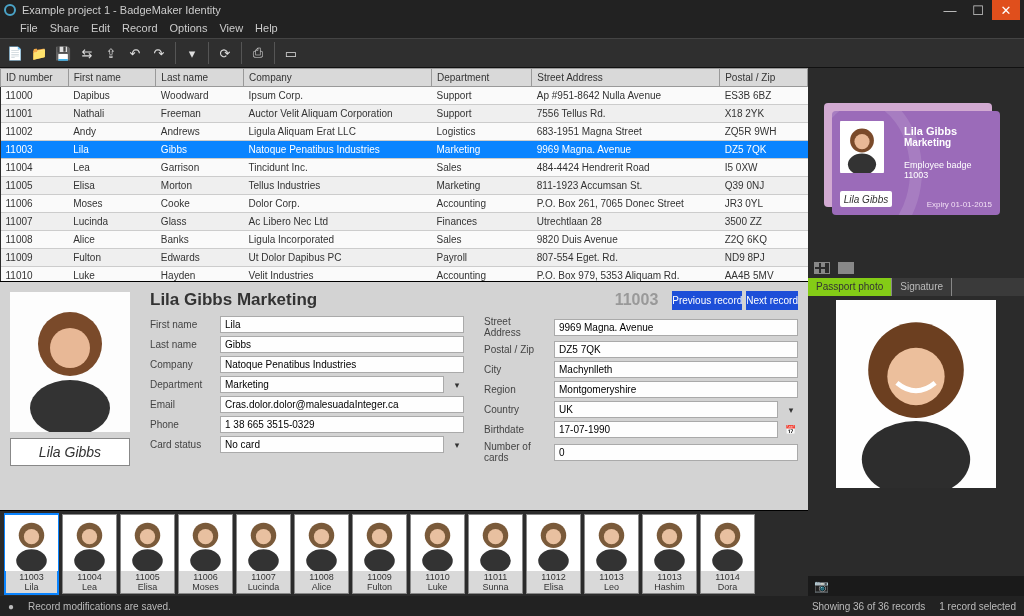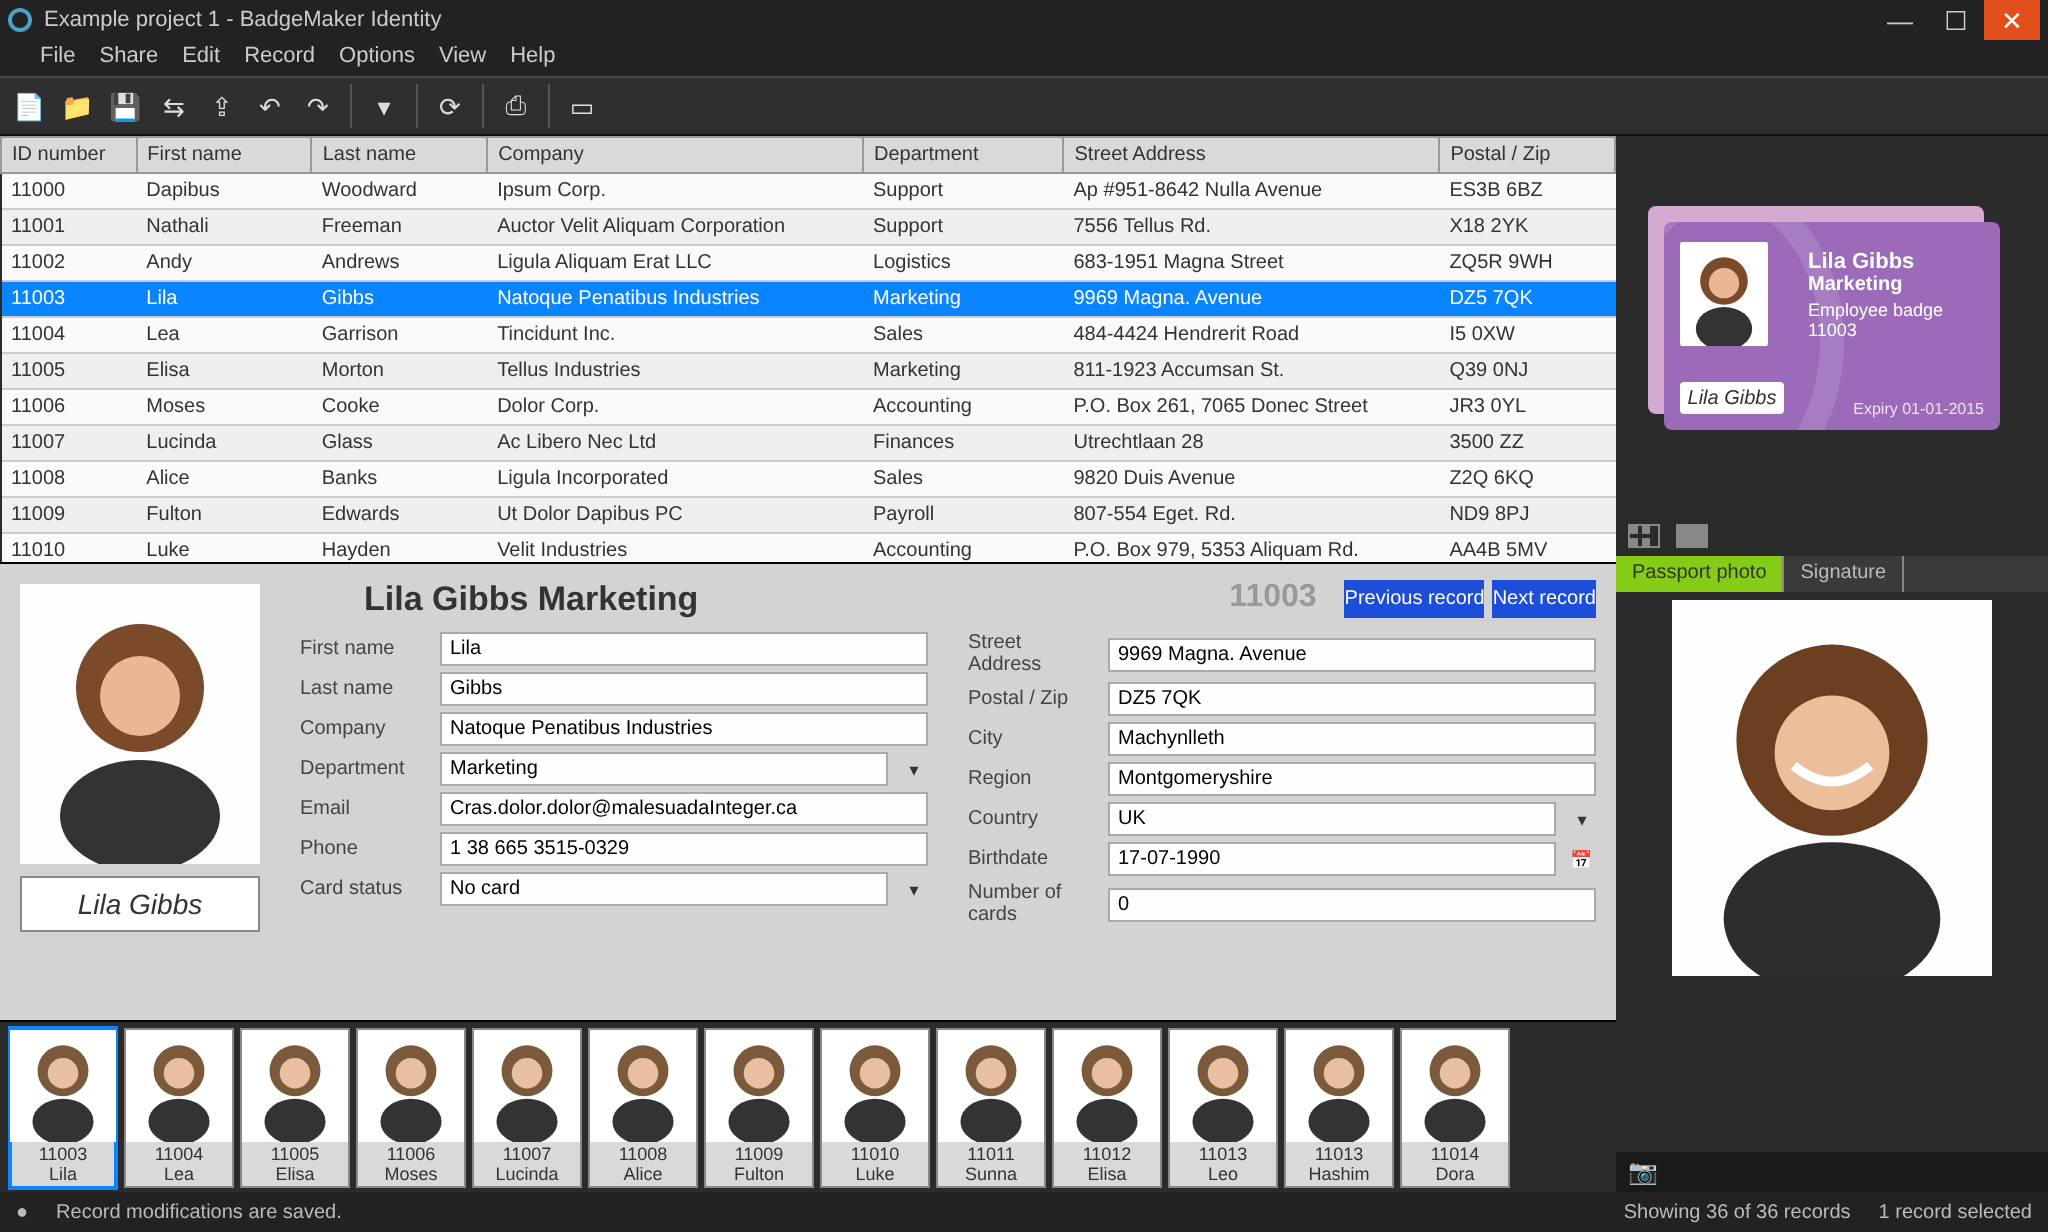--- a/index.html
+++ b/index.html
@@ -36,21 +36,21 @@
   tbody tr.alt { background:#efefef; }
   tbody tr.selected { background: #0a84ff; color: #fff; }
   tbody tr.selected td { color:#fff; }
 
   
   .detail { flex: 1; display: flex; background: #d3d3d3; color:#333; overflow:hidden; }
   .detail-left { width: 140px; padding: 10px; display:flex; flex-direction:column; align-items:center; gap:6px;}
   .detail-left .photo { width:120px; height:140px; background:#fff; overflow:hidden; display:flex; align-items:center; justify-content:center;}
   .detail-left .sig { width:120px; height:28px; background:#fff; border:1px solid #888; display:flex; align-items:center; justify-content:center; font-family:cursive, serif; font-style:italic; font-size:14px;}
   .detail-right { flex:1; padding:8px 10px; overflow:hidden;}
-  .detail-head { display:flex; align-items:flex-start; margin-bottom:6px;margin-left:32px;}
+  .detail-head { display:flex; align-items:center; margin-bottom:6px;}
   .detail-head .name { font-size:17px; font-weight:bold; color:#333; }
   .detail-head .spacer { flex:1; }
   .detail-head .id { font-size:16px; color:#999; font-weight:bold; margin-right:10px;}
   .navbtn { background:#1d4ed8; color:#fff; border:none; padding:4px 0; font-size:10px; margin-left:4px; }
   .fields { display:flex; gap:20px;}
   .fcol { flex:1; display:flex; flex-direction:column; gap:3px;}
   .frow { display:flex; align-items:center; gap:6px; }
   .frow label { width:64px; font-size:10px; color:#444;}
   .frow input { flex:1; height:17px; font-size:10px; padding:1px 4px; border:1px solid #aaa; background:#fefefe;}
   .frow .chev { width:14px; font-size:9px; text-align:center;}
@@ -66,21 +66,21 @@
   
   .preview { flex:0 0 190px; background:#2b2b2b; display:flex; align-items:center; justify-content:center; position:relative;}
   .card-back { position:absolute; width:168px; height:104px; background:#d2aad2; border-radius:4px; transform:translate(-8px,-8px);}
   .card { position:relative; width:168px; height:104px; background:#9b6bb9; border-radius:4px; overflow:hidden; color:#fff; font-size:9px;}
   .card .swoosh { position:absolute; left:-30px; top:-20px; width:120px; height:160px; border:12px solid rgba(255,255,255,0.12); border-radius:50%;}
   .card .cphoto { position:absolute; left:8px; top:10px; width:44px; height:52px; background:#fff; border-radius:2px; display:flex; align-items:center; justify-content:center;}
   .card .csig { position:absolute; left:8px; bottom:8px; width:52px; height:16px; background:#fff; border-radius:2px; color:#333; font-family:cursive; font-style:italic; font-size:10px; display:flex; align-items:center; justify-content:center;}
   .card .ctxt { position:absolute; left:72px; top:14px;}
   .card .cname { font-size:11px; font-weight:bold;}
   .card .cdept { font-size:10px; font-weight:bold;}
-  .card .clbl { margin-top:2px;}
+  .card .clbl { margin-top:12px;}
   .card .cexp { position:absolute; right:8px; bottom:6px; font-size:8px; color:#f2dff5;}
 
   .right-tabs { display:flex; gap:8px; background:#2b2b2b; padding:4px 6px; }
   .right-tabs .ticon { width:16px; height:12px; border:1px solid #888;}
   .phototabs { height:18px; display:flex; background:#3a3a3a; font-size:10px;}
   .ptab { padding:3px 8px; background:#84cc16; color:#333; border-right:1px solid #888;}
   .ptab.inactive { background:#3a3a3a; color:#bbb;}
   .bigphoto { flex:1; background:#2b2b2b; display:flex; align-items:flex-start; justify-content:center; padding-top:4px;}
   .bigphoto .frame { width:160px; height:188px; background:#fff; display:flex; align-items:center; justify-content:center;}
   .camerabar { height:20px; background:#1a1a1a; display:flex; align-items:center; padding:0 6px; font-size:12px;}

